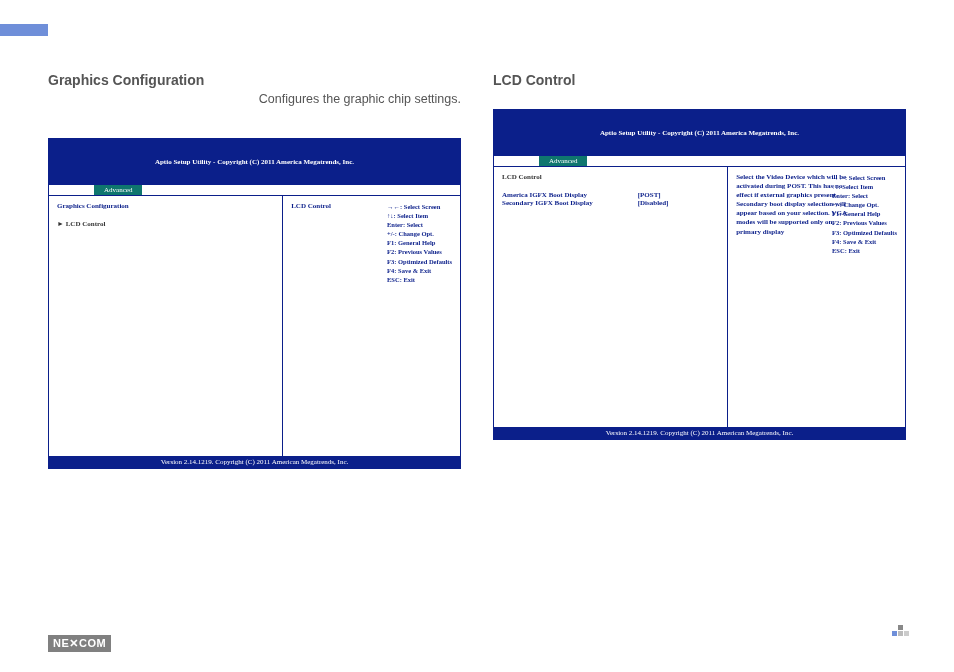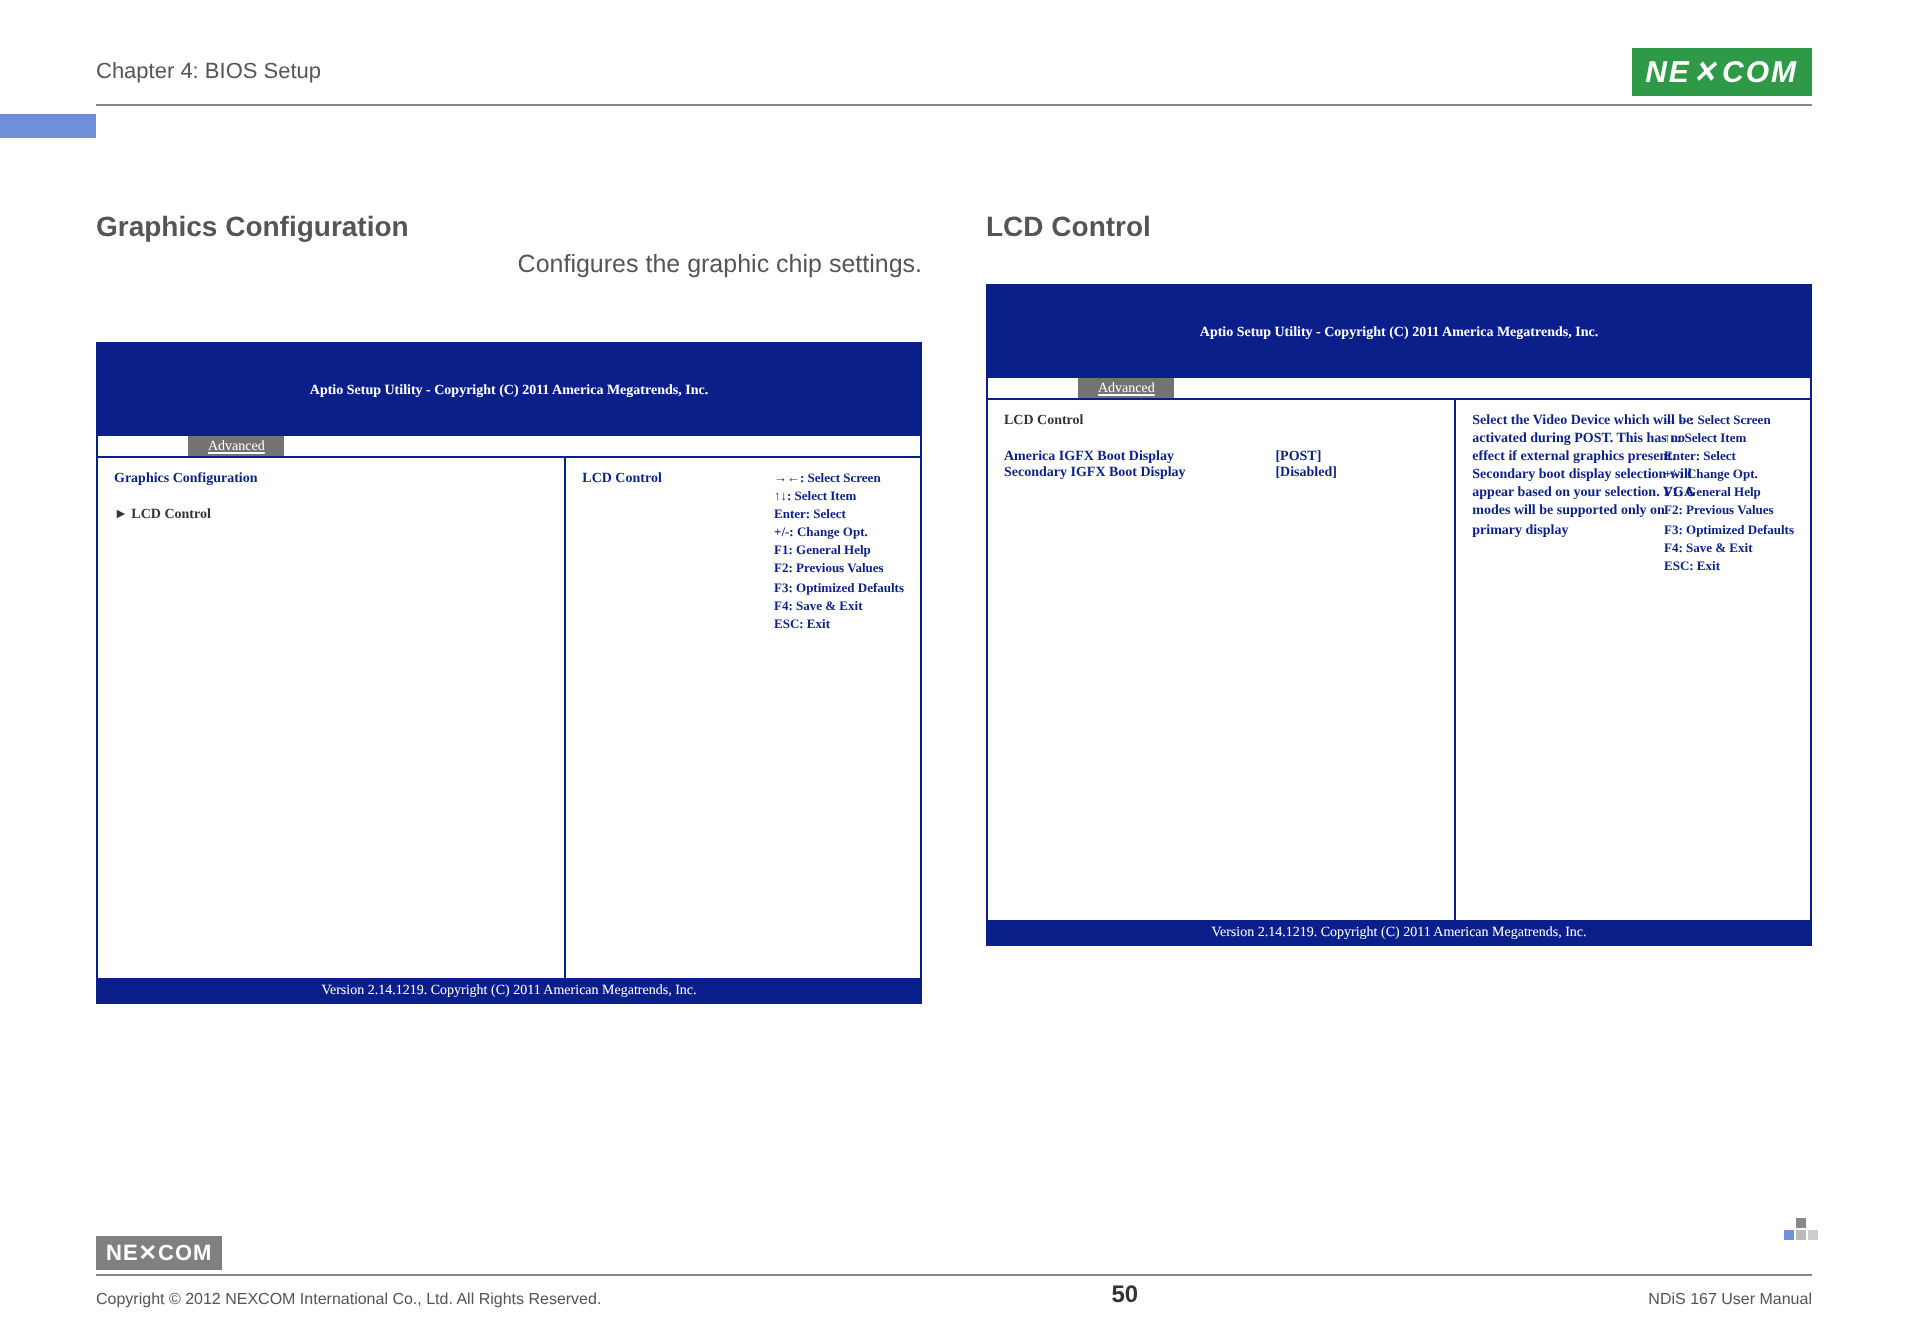--- a/index.html
+++ b/index.html
@@ -77,23 +77,22 @@
     display: flex;
     background: #fff;
     border-bottom: 1px solid #0b1f8a;
     font-size: 7px;
   }
   .bios-tab {
     padding: 1px 10px;
     color: #0b1f8a;
   }
   .bios-tab.active {
-    background: #737373;
-    color: #fff;
-    text-decoration: underline;
+    background: #0f766e;
+    color: #fff;
   }
   .bios-tab.spacer { flex: none; width: 45px; }
   .bios-body {
     display: flex;
     height: 260px;
   }
   .bios-left {
     flex: 1.35;
     padding: 6px 8px;
     color: #0b1f8a;
@@ -160,28 +159,20 @@
   .sq { position:absolute; width:5px; height:5px; }
   .sq1 { background:#6f8fd9; left:0; top:8px;}
   .sq2 { background:#bbb; left:6px; top:8px;}
   .sq3 { background:#888; left:6px; top:2px;}
   .sq4 { background:#ccc; left:12px; top:8px;}
 </style>
 </head>
 <body>
 
 <div class="page">
-  <div class="top-header">
-    <span>Chapter 4: BIOS Setup</span>
-    <span class="logo">
-      <span>NE</span>
-        <span class="logo-x">✕</span>
-        <span>COM</span>
-    </span>
-  </div>
   <div class="tab-mark"></div>
 
   <div class="columns">
 
     <div class="col">
       <div class="section-title">Graphics Configuration</div>
       <div class="section-desc">Configures the graphic chip settings.</div>
 
       <div class="bios">
         <div class="bios-top">Aptio Setup Utility - Copyright (C) 2011 America Megatrends, Inc.</div>
@@ -259,18 +250,13 @@
 </div>
 
 <div class="footer">
   <div class="footer-marks">
     <div class="sq sq1"></div>
       <div class="sq sq2"></div>
       <div class="sq sq3"></div>
       <div class="sq sq4"></div>
   </div>
   <span class="footer-logo">NE✕COM</span>
-  <div class="footer-line">
-    <span>Copyright © 2012 NEXCOM International Co., Ltd. All Rights Reserved.</span>
-    <span class="page-num">50</span>
-    <span>NDiS 167 User Manual</span>
-  </div>
 </div>
 
 </body></html>

